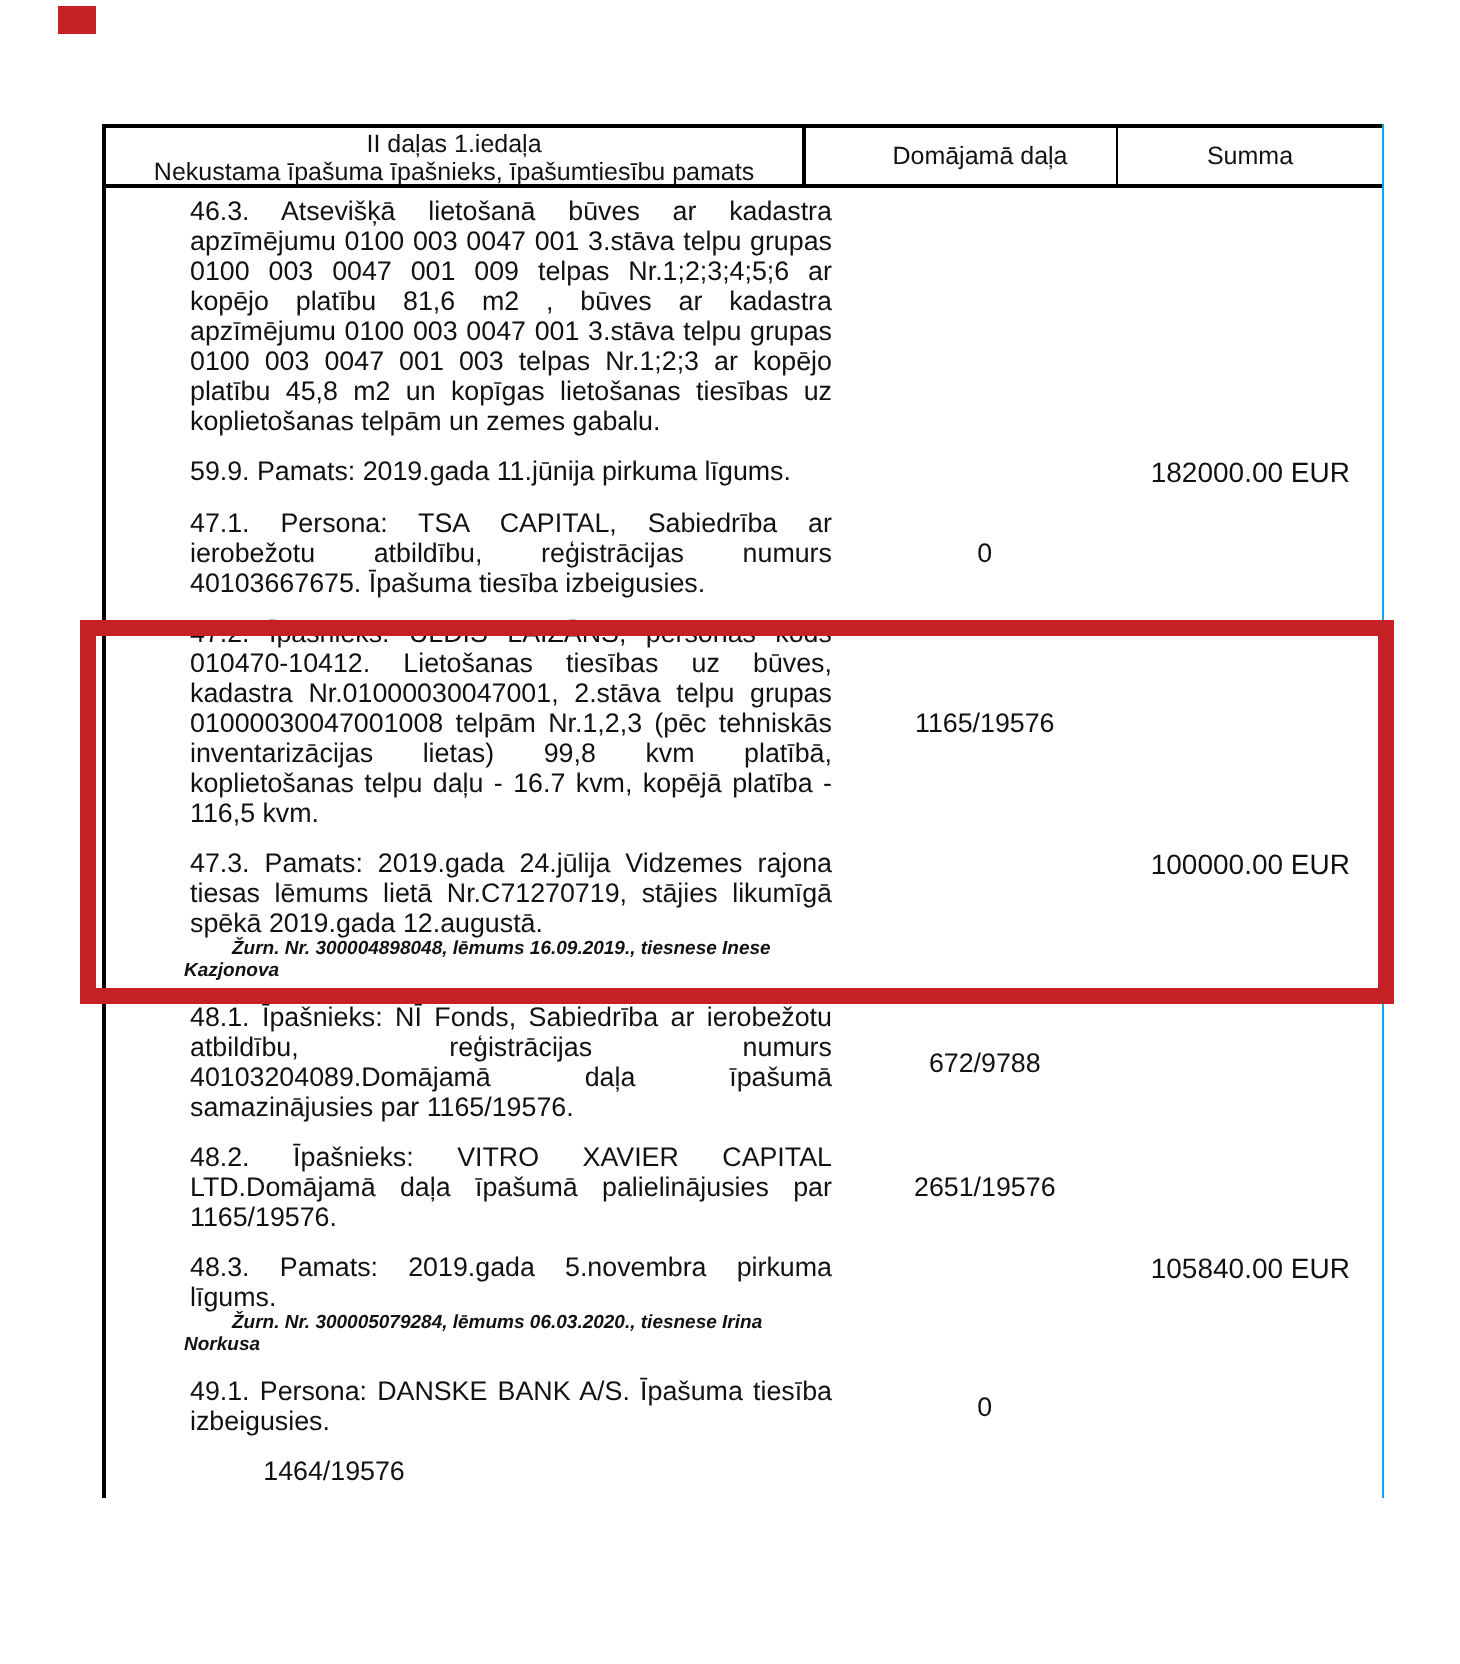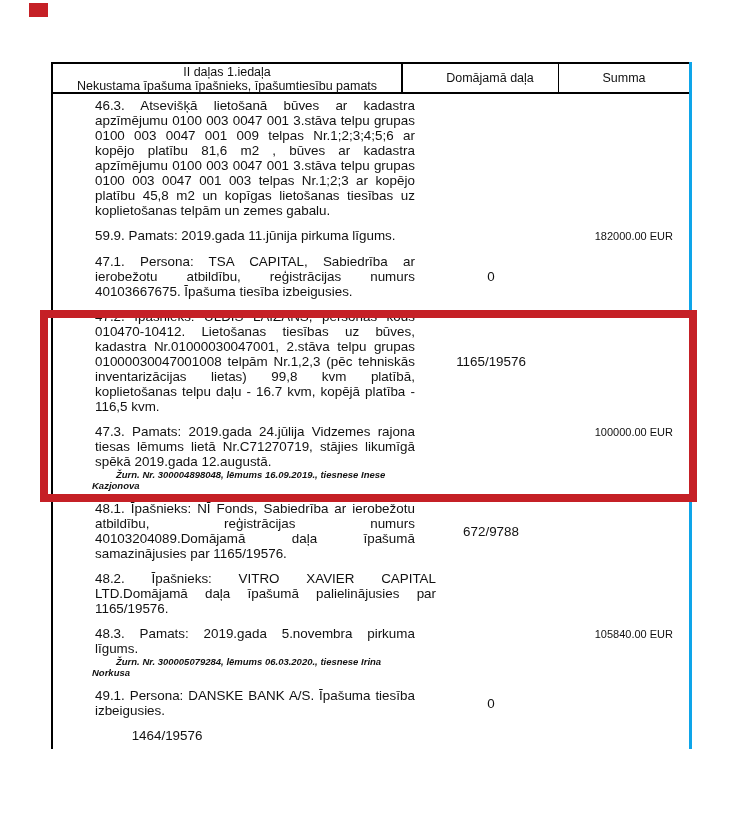--- a/index.html
+++ b/index.html
@@ -8,21 +8,21 @@
     background:#ffffff;color:#111;
     font-family:"Liberation Sans", sans-serif;
     -webkit-font-smoothing:antialiased;
   }
   .corner-marker{
     position:absolute;left:29px;top:3px;width:19px;height:14px;
   }
   .registry-table{
     position:absolute;left:51px;top:62px;width:641px;height:687px;
     box-sizing:border-box;
-    border-left:2px solid #000;border-right:3px solid #0ea5e9;
+    border-left:2px solid #000;border-right:1px solid #0ea5e9;
     overflow:hidden;
   }
   .thead{
     display:flex;box-sizing:border-box;
     border-top:2px solid #000;border-bottom:2px solid #000;
     height:32px;
   }
   .th{box-sizing:border-box;font-size:12.5px;text-align:center;}
   .th-owner{
     width:350px;border-right:2px solid #000;
@@ -50,21 +50,21 @@
     text-align:left;text-indent:24px;margin-left:-3px;
   }
   .cell-share{
     width:156px;box-sizing:border-box;
     display:flex;align-items:center;justify-content:center;
     font-size:13.4px;
   }
   .cell-sum{
     width:132px;box-sizing:border-box;
     text-align:right;padding:1px 16px 0 0;
-    font-size:11px;line-height:15px;
+    font-size:14px;line-height:15px;
   }
   .highlight-box{
     position:absolute;left:40px;top:310px;width:657px;height:192px;
     box-sizing:border-box;border:8px solid #c52026;
     pointer-events:none;
   }
 </style>
 </head>
 <body>
 
@@ -131,20 +131,21 @@
     </div>
     <div class="cell-share">672/9788</div>
     <div class="cell-sum"></div>
   </div>
 
   <div class="row">
     <div class="cell-main">
       <div class="main-text">48.2. Īpašnieks: VITRO XAVIER CAPITAL LTD.Domājamā daļa īpašumā palielinājusies par 1165/19576.</div>
 
     </div>
+    <div class="cell-share">2651/19576</div>
     <div class="cell-sum"></div>
   </div>
 
   <div class="row">
     <div class="cell-main">
       <div class="main-text">48.3. Pamats: 2019.gada 5.novembra pirkuma līgums.</div>
       <div class="footnote">Žurn. Nr. 300005079284, lēmums 06.03.2020., tiesnese Irina Norkusa</div>
     </div>
     <div class="cell-share"></div>
     <div class="cell-sum">105840.00 EUR</div>

